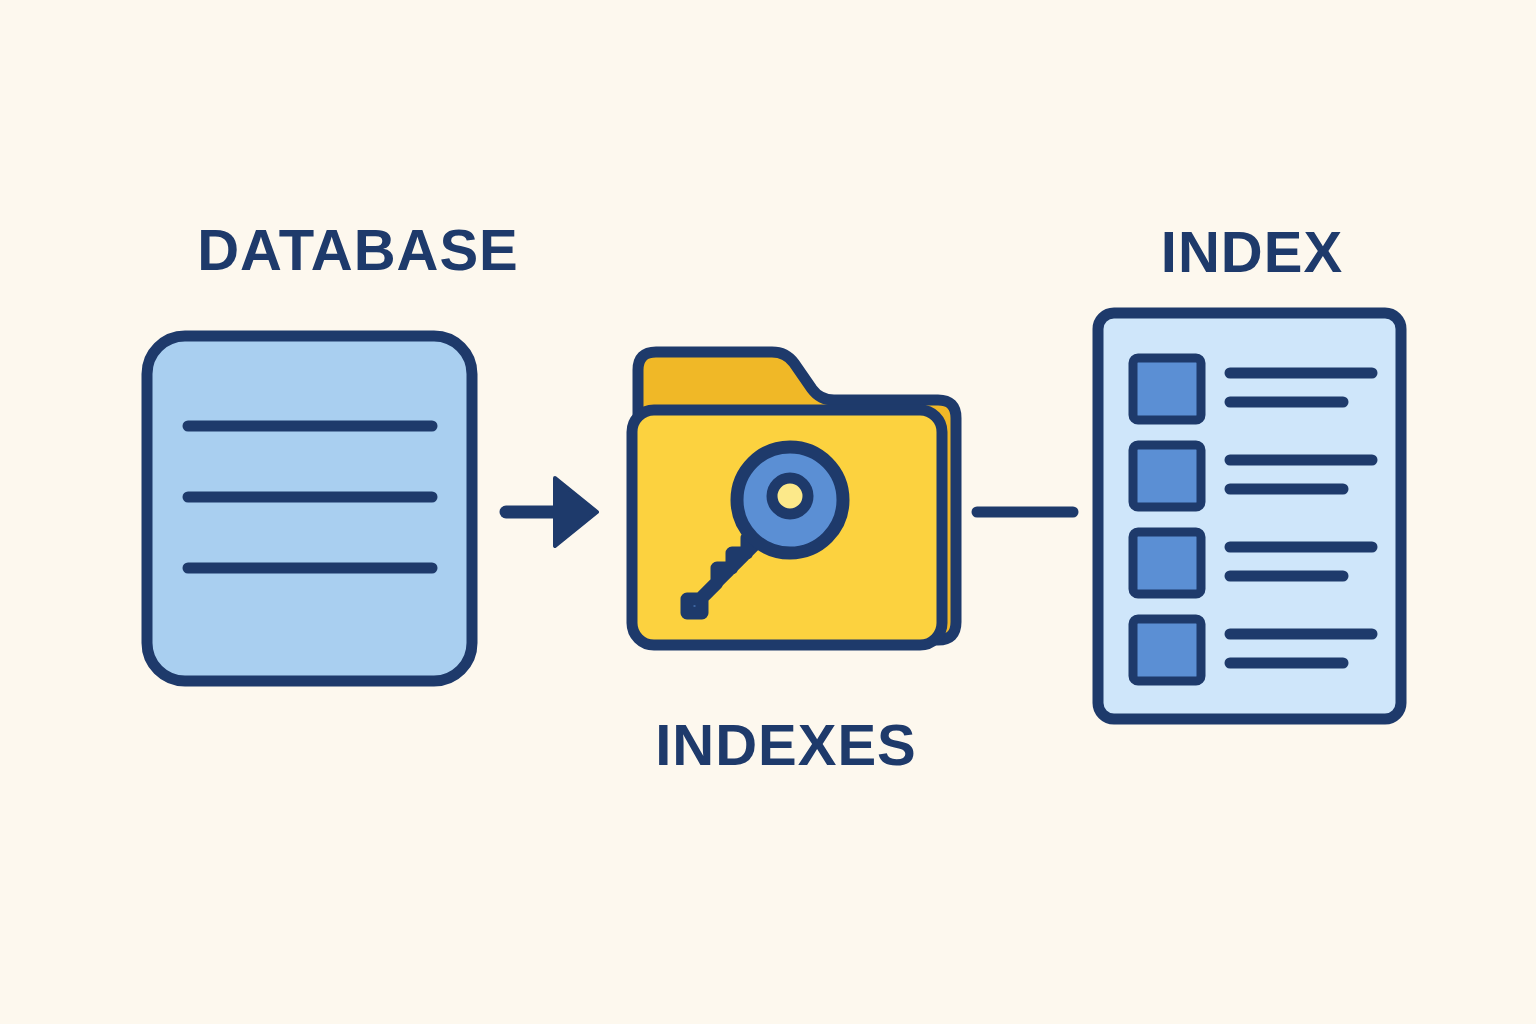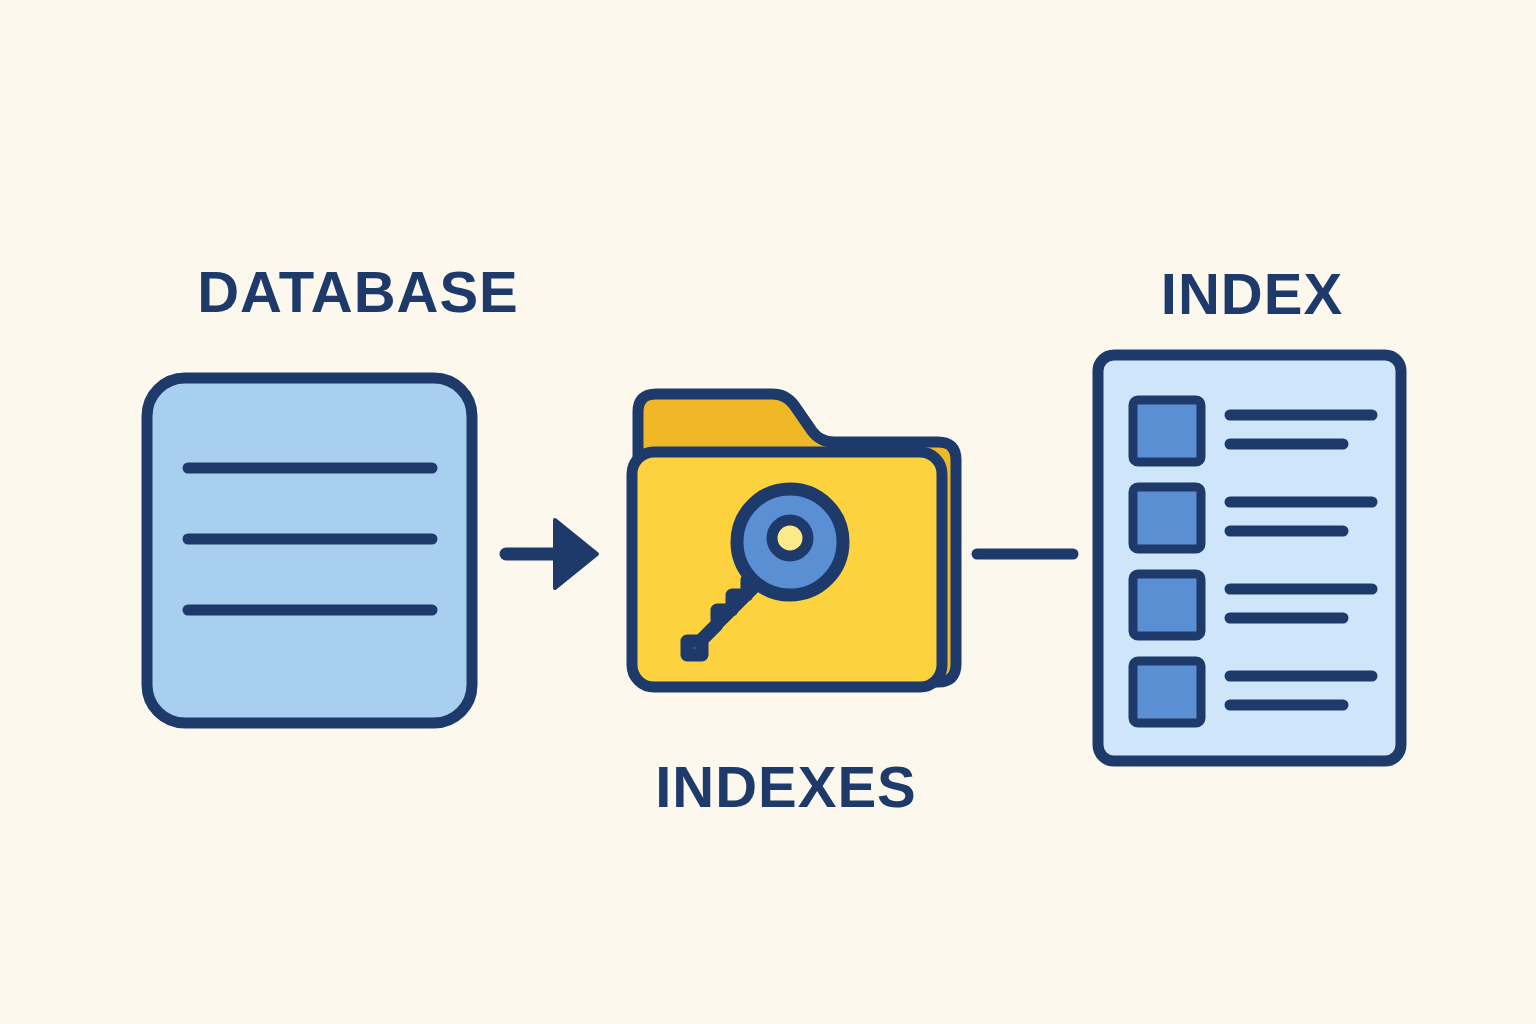--- a/index.html
+++ b/index.html
@@ -11,21 +11,20 @@
     width: 1536px;
     height: 1024px;
     background: #FDF8EE;
     font-family: "Liberation Sans", sans-serif;
     overflow: hidden;
   }
   #diagram-root {
     position: relative;
     width: 1536px;
     height: 812px;
-    margin-top: 42px;
   }
   #diagram-svg {
     position: absolute;
     top: 0;
     left: 0;
     width: 1536px;
     height: 1024px;
     display: block;
   }
   .label-text {

